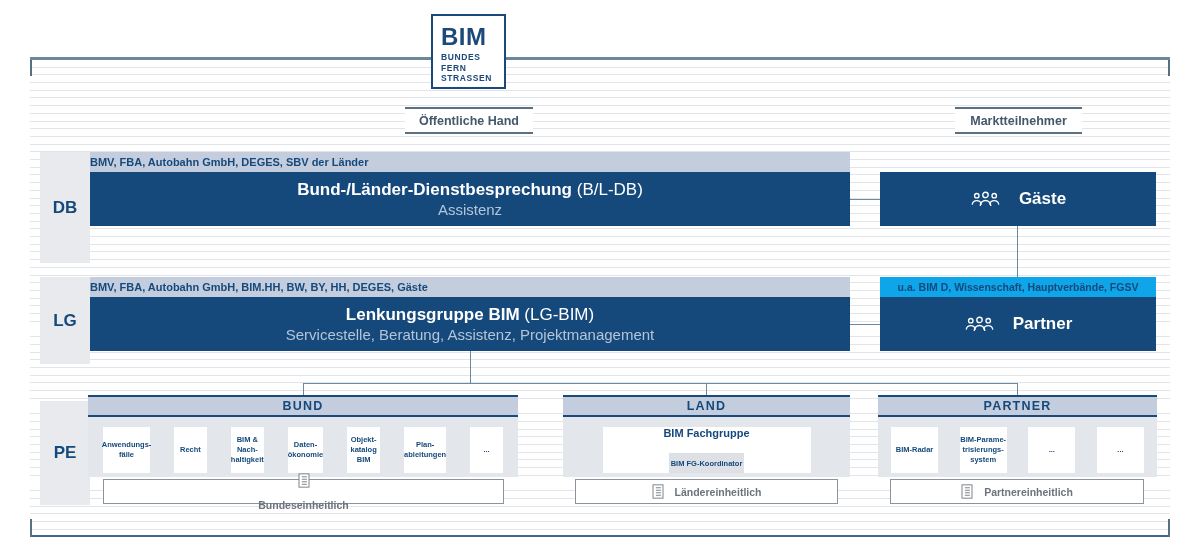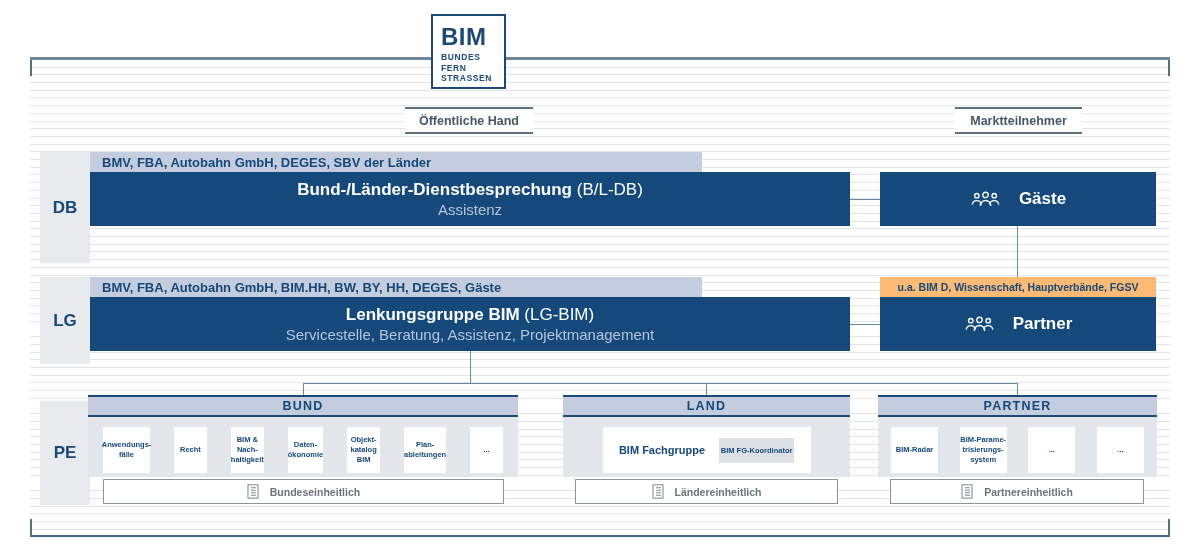--- a/index.html
+++ b/index.html
@@ -44,23 +44,23 @@
     position:absolute; left:40px; width:50px; background:#e8eaee;
     display:flex; align-items:center; justify-content:center;
     font-weight:bold; font-size:17px; color:#15497b;
   }
   #band-db { top:152px; height:111px; }
   #band-lg { top:277px; height:87px; }
   #band-pe { top:401px; height:104px; }
 
   
   .bar-header {
-    position:absolute; left:90px; width:612px; height:20px; background:#c4cdde;
-    color:#15497b; font-size:13px; font-weight:bold;
-    display:flex; align-items:center; padding-left:12px; box-sizing:border-box;
+    position:absolute; left:90px; width:760px; height:20px; background:#c4cdde;
+    color:#15497b; font-size:11px; font-weight:bold;
+    display:flex; align-items:center; box-sizing:border-box;
   }
   #db-header { top:152px; }
   #lg-header { top:277px; }
 
   
   .main-box {
     position:absolute; left:90px; width:760px; height:54px; background:#15497b; color:#fff;
     display:flex; flex-direction:column; align-items:center; justify-content:center;
   }
   #db-main { top:172px; }
@@ -71,21 +71,21 @@
 
   
   .side-box {
     position:absolute; left:880px; width:276px; height:54px; background:#15497b; color:#fff;
     display:flex; align-items:center; justify-content:center; gap:18px;
     font-size:17px; font-weight:bold;
   }
   #gaeste-box { top:172px; }
   #partner-box { top:297px; }
   #partner-header {
-    position:absolute; left:880px; width:276px; height:20px; top:277px; background:#fdba74;
+    position:absolute; left:880px; width:276px; height:20px; top:277px; background:#0ea5e9;
     color:#15497b; font-size:10.5px; font-weight:bold;
     display:flex; align-items:center; justify-content:center;
   }
 
   
   .ch { position:absolute; height:1px; background:#6b8aa2; }
   .cv { position:absolute; width:1px; background:#6b8aa2; }
   #c-db-gaeste { left:850px; top:199px; width:30px; }
   #c-lg-partner { left:850px; top:324px; width:30px; }
   #c-gaeste-partner { left:1017px; top:226px; height:51px; }
@@ -117,35 +117,35 @@
   .sub-box {
     width:47px; height:46px; background:#fff; color:#15497b;
     font-size:7.5px; font-weight:bold; line-height:1.3;
     display:flex; align-items:center; justify-content:center; text-align:center;
     white-space:pre-line;
   }
   #partner-body .sub-box { width:47px; }
 
   .land-card {
     margin:0 auto; width:208px; height:46px; background:#fff;
-    display:flex; align-items:center; justify-content:center; gap:14px;
+    display:flex; align-items:center; justify-content:center; gap:14px;flex-direction:column;
   }
   .land-fach { font-size:11px; font-weight:bold; color:#15497b; }
   .land-koord {
     width:75px; height:25px; background:#dde1e6; color:#15497b;
     font-size:7.5px; font-weight:bold; display:flex; align-items:center; justify-content:center;
   }
 
   .footer-box {
     position:absolute; top:479px; height:25px; background:#fff;
     border:1px solid #8b949c; box-sizing:border-box;
     display:flex; align-items:center; justify-content:center; gap:11px;
     color:#6b747d; font-size:10.5px; font-weight:bold;
   }
-  #bund-footer { left:103px; width:401px; }
+  #bund-footer { left:103px; width:401px;flex-direction:column; }
   #land-footer { left:575px; width:263px; }
   #partner-footer { left:890px; width:254px; }
 
   .people-icon svg { display:block; }
   .doc-icon svg { display:block; }
 </style>
 </head>
 <body>
 
 <div id="canvas">

